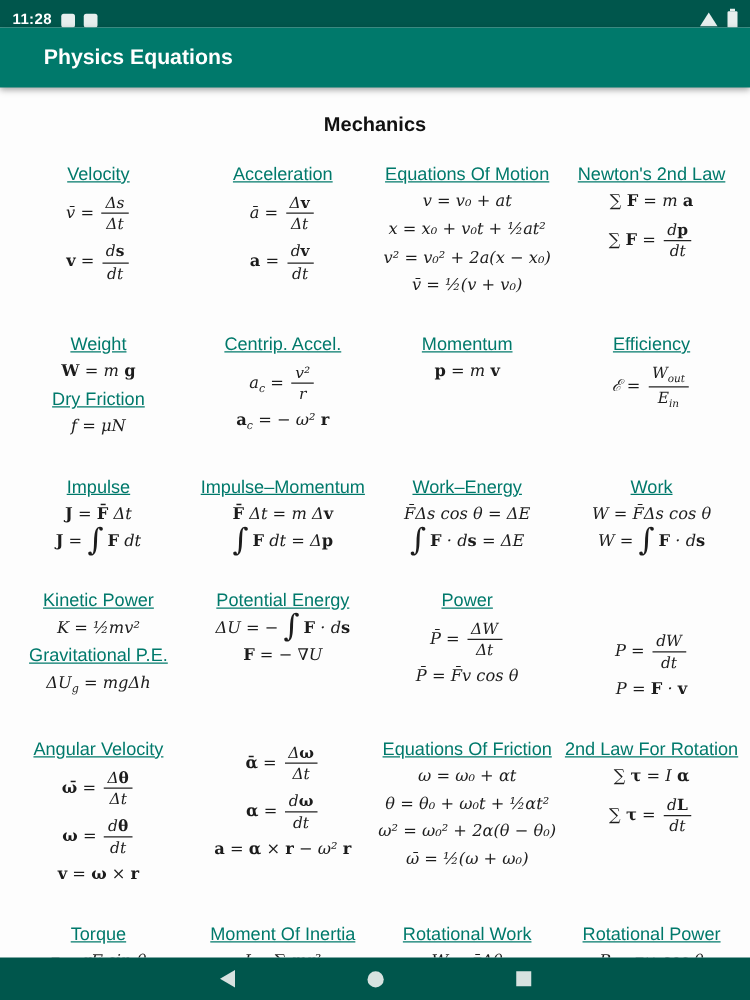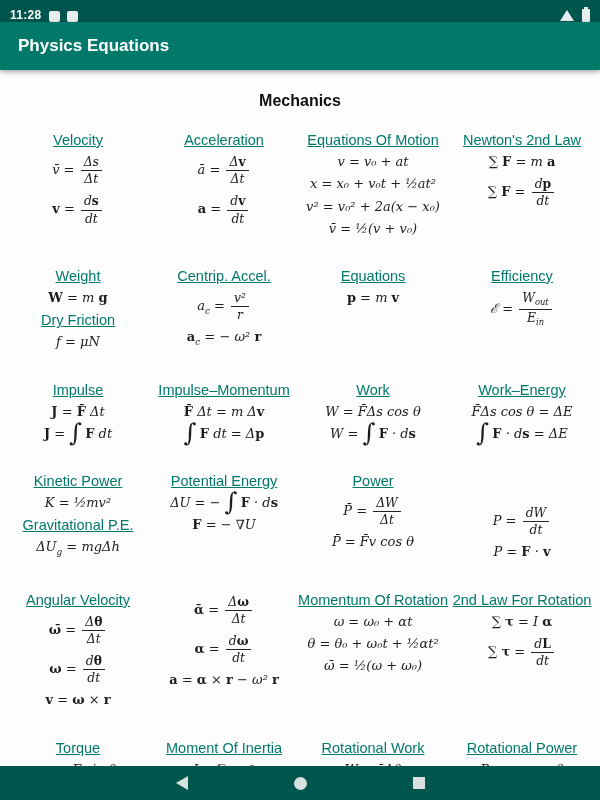--- a/index.html
+++ b/index.html
@@ -6,21 +6,21 @@
   .phone{width:600px;height:800px;display:flex;flex-direction:column;background:#fff;overflow:hidden;font-family:"Liberation Sans",sans-serif;}
   
   .statusbar{height:22px;background:#00564C;color:#fff;display:flex;align-items:flex-end;padding:0 10px;flex:0 0 auto;}
   .statusbar .time{font-size:12px;font-weight:bold;letter-spacing:.3px;}
   .sb-icon{width:11px;height:11px;background:#e7efee;margin-left:7px;border-radius:2px;}
   .sb-right{margin-left:auto;display:flex;align-items:center;}
   .wifi{width:0;height:0;border-left:7px solid transparent;border-right:7px solid transparent;border-bottom:11px solid #e7efee;margin-left:8px;}
   .battery{width:8px;height:13px;background:#e7efee;border-radius:1px;margin-left:8px;position:relative;}
   .battery:before{content:"";position:absolute;top:-2px;left:2px;width:4px;height:2px;background:#e7efee;}
   
-  .appbar{height:48px;background:#00796B;color:#fff;display:flex;align-items:center;padding:0 18px;flex:0 0 auto;box-shadow:0 2px 5px rgba(0,0,0,.35);position:relative;z-index:3;}
+  .appbar{height:48px;background:#00796B;color:#fff;display:flex;align-items:center;padding:0 35px;flex:0 0 auto;box-shadow:0 2px 5px rgba(0,0,0,.35);position:relative;z-index:3;}
   .appbar .title{font-size:17px;font-weight:bold;}
   
   .content{flex:1 1 auto;background:#fdfdfd;overflow:hidden;}
   .section-title{text-align:center;font-size:16px;font-weight:bold;color:#111;margin:22px 0 6px;}
   .grid{display:grid;grid-template-columns:repeat(4,1fr);column-gap:2px;row-gap:21px;padding:12px 6px 0;}
   .cell{text-align:center;}
   .cell.untitled{padding-top:30px;}
   .gtitle{color:#00796B;text-decoration:underline;font-size:14.5px;white-space:nowrap;margin:4px 0 3px;cursor:pointer;}
   .eq{font-family:"DejaVu Serif","Liberation Serif",serif;font-style:italic;font-size:13px;color:#1c1c1c;margin:6px 0;line-height:1.25;}
   .eq b{font-style:normal;font-weight:bold;}
@@ -85,46 +85,46 @@
           <div class="eq"><b>W</b> = m <b>g</b></div>
           <div class="gtitle">Dry Friction</div>
           <div class="eq">f = μN</div>
         </div>
         <div class="cell">
           <div class="gtitle">Centrip. Accel.</div>
           <div class="eq">a<sub>c</sub> = <span class="frac"><span class="num">v²</span><span class="den">r</span></span></div>
           <div class="eq"><b>a</b><sub>c</sub> = − ω² <b>r</b></div>
         </div>
         <div class="cell">
-          <div class="gtitle">Equations</div>
+          <div class="gtitle">Momentum</div>
           <div class="eq"><b>p</b> = m <b>v</b></div>
         </div>
         <div class="cell">
           <div class="gtitle">Efficiency</div>
           <div class="eq">ℰ = <span class="frac"><span class="num">W<sub>out</sub></span><span class="den">E<sub>in</sub></span></span></div>
         </div>
         <div class="cell">
           <div class="gtitle">Impulse</div>
           <div class="eq"><b>J</b> = <b>F̄</b> Δt</div>
           <div class="eq"><b>J</b> = <span class="int">∫</span> <b>F</b> dt</div>
         </div>
         <div class="cell">
           <div class="gtitle">Impulse–Momentum</div>
           <div class="eq"><b>F̄</b> Δt = m Δ<b>v</b></div>
           <div class="eq"><span class="int">∫</span> <b>F</b> dt = Δ<b>p</b></div>
         </div>
         <div class="cell">
+          <div class="gtitle">Work–Energy</div>
+          <div class="eq">F̄Δs cos θ = ΔE</div>
+          <div class="eq"><span class="int">∫</span> <b>F</b> · d<b>s</b> = ΔE</div>
+        </div>
+        <div class="cell">
           <div class="gtitle">Work</div>
           <div class="eq">W = F̄Δs cos θ</div>
           <div class="eq">W = <span class="int">∫</span> <b>F</b> · d<b>s</b></div>
-        </div>
-        <div class="cell">
-          <div class="gtitle">Work–Energy</div>
-          <div class="eq">F̄Δs cos θ = ΔE</div>
-          <div class="eq"><span class="int">∫</span> <b>F</b> · d<b>s</b> = ΔE</div>
         </div>
         <div class="cell">
           <div class="gtitle">Kinetic Power</div>
           <div class="eq">K = ½mv²</div>
           <div class="gtitle">Gravitational P.E.</div>
           <div class="eq">ΔU<sub>g</sub> = mgΔh</div>
         </div>
         <div class="cell">
           <div class="gtitle">Potential Energy</div>
           <div class="eq">ΔU = − <span class="int">∫</span> <b>F</b> · d<b>s</b></div>
@@ -144,23 +144,24 @@
           <div class="eq"><b>ω̄</b> = <span class="frac"><span class="num">Δ<b>θ</b></span><span class="den">Δt</span></span></div>
           <div class="eq"><b>ω</b> = <span class="frac"><span class="num">d<b>θ</b></span><span class="den">dt</span></span></div>
           <div class="eq"><b>v</b> = <b>ω</b> × <b>r</b></div>
         </div>
         <div class="cell">
           <div class="eq"><b>ᾱ</b> = <span class="frac"><span class="num">Δ<b>ω</b></span><span class="den">Δt</span></span></div>
           <div class="eq"><b>α</b> = <span class="frac"><span class="num">d<b>ω</b></span><span class="den">dt</span></span></div>
           <div class="eq"><b>a</b> = <b>α</b> × <b>r</b> − ω² <b>r</b></div>
         </div>
         <div class="cell">
-          <div class="gtitle">Momentum Of Rotation</div>
+          <div class="gtitle">Equations Of Friction</div>
           <div class="eq">ω = ω₀ + αt</div>
           <div class="eq">θ = θ₀ + ω₀t + ½αt²</div>
+          <div class="eq">ω² = ω₀² + 2α(θ − θ₀)</div>
           <div class="eq">ω̄ = ½(ω + ω₀)</div>
         </div>
         <div class="cell">
           <div class="gtitle">2nd Law For Rotation</div>
           <div class="eq">∑ <b>τ</b> = I <b>α</b></div>
           <div class="eq">∑ <b>τ</b> = <span class="frac"><span class="num">d<b>L</b></span><span class="den">dt</span></span></div>
         </div>
         <div class="cell">
           <div class="gtitle">Torque</div>
           <div class="eq">τ = rF sin θ</div>

